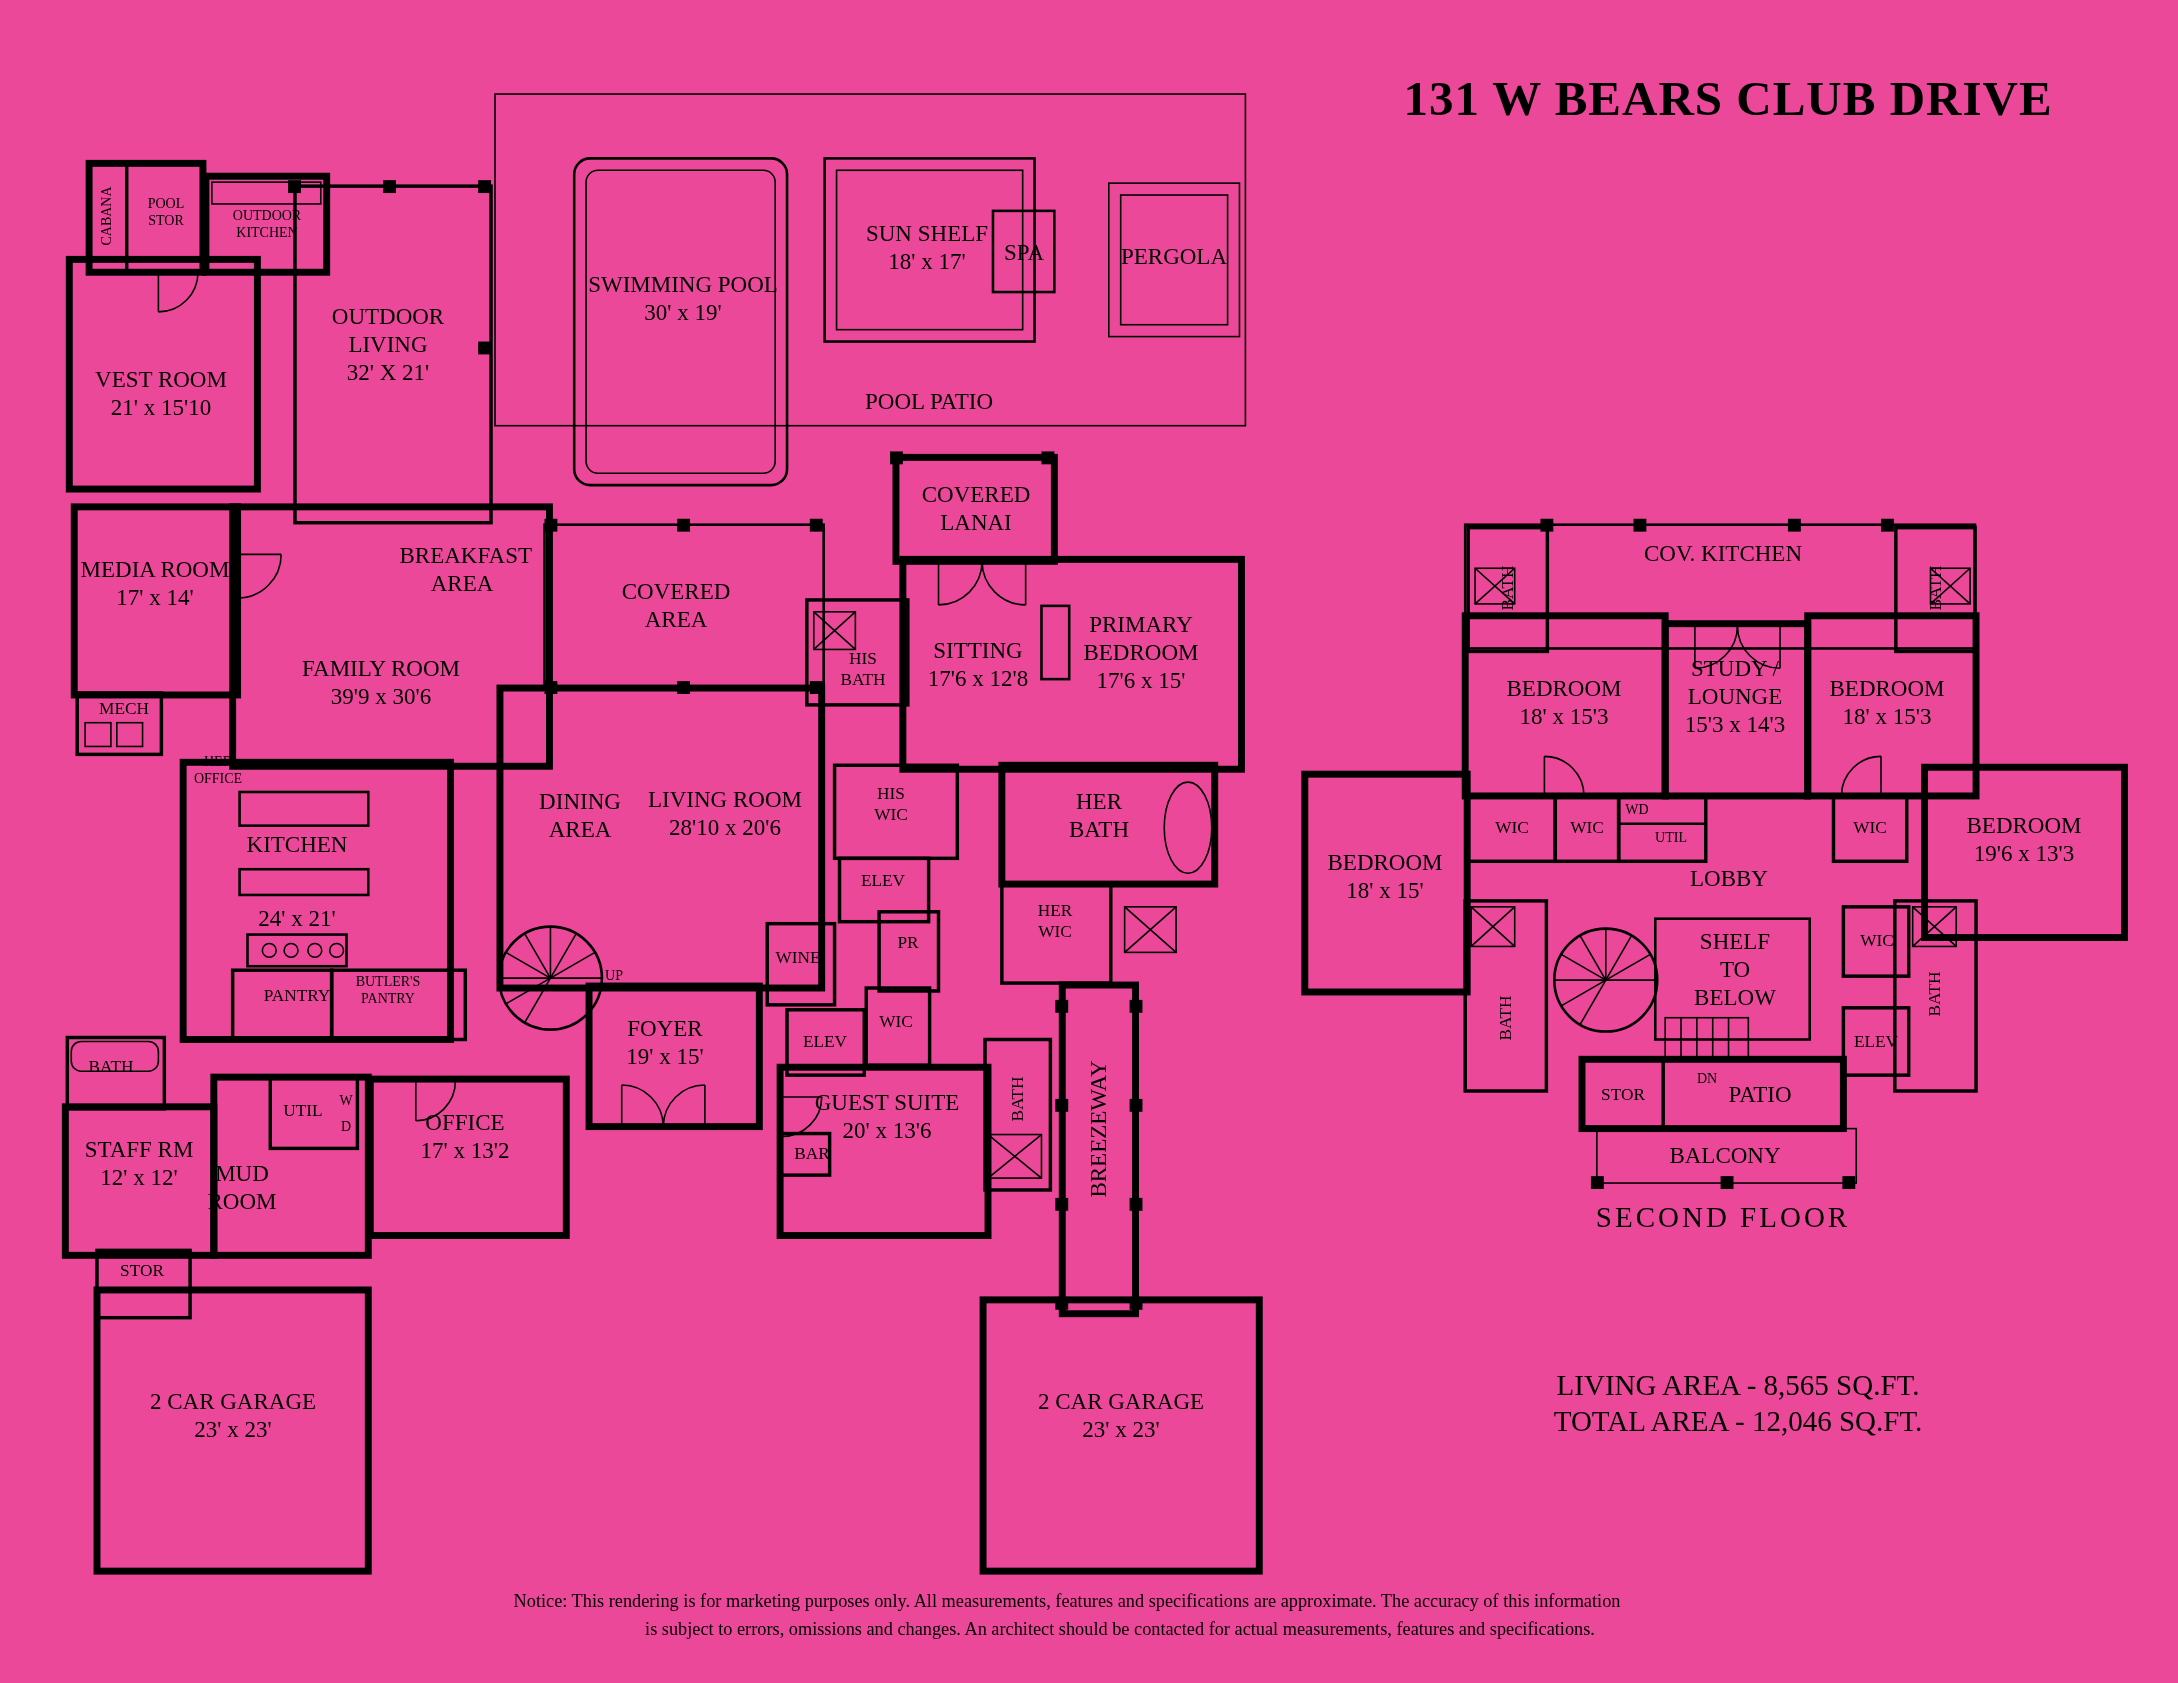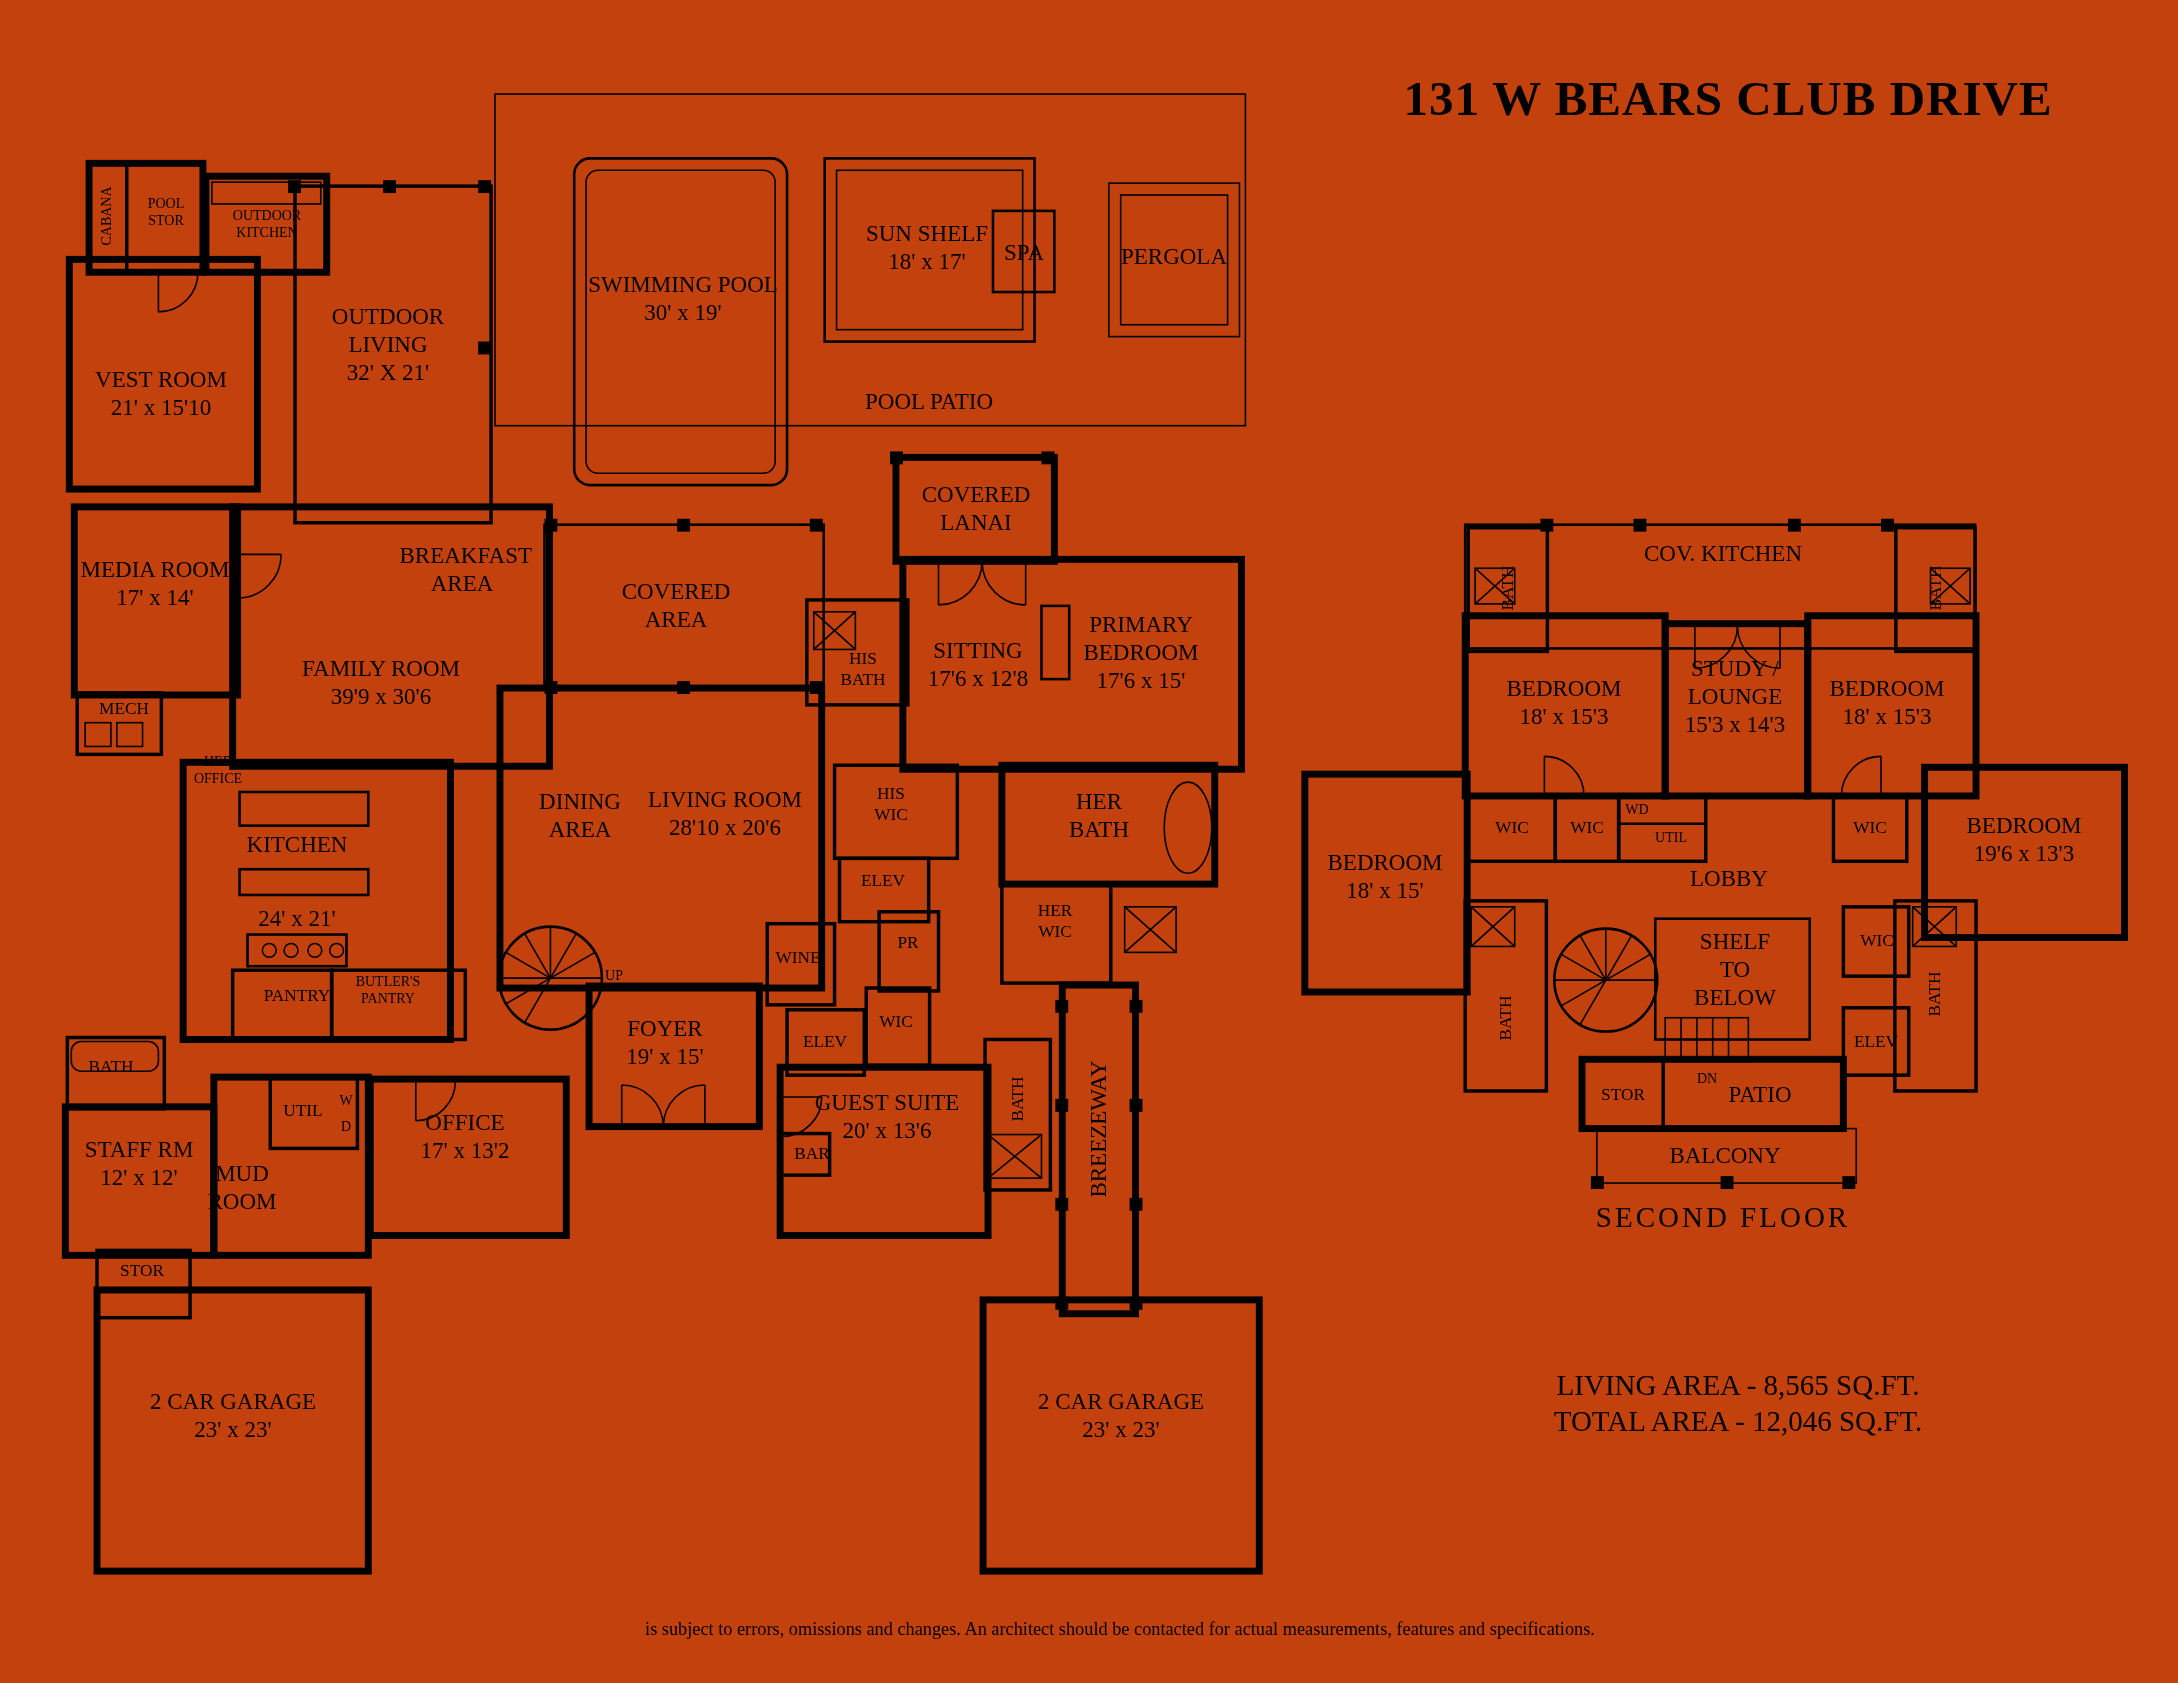--- a/index.html
+++ b/index.html
@@ -1,16 +1,16 @@
 <!DOCTYPE html>
 <html><head>
 <meta charset="utf-8">
 <style>
   html,body{margin:0;padding:0;background:#fff;}
-  #page{position:relative;width:2178px;height:1683px;background:#c2410c;overflow:hidden;
+  #page{position:relative;width:2178px;height:1683px;background:#ec4899;overflow:hidden;
         font-family:"Liberation Serif",serif;color:#000;}
   #walls{position:absolute;left:0;top:0;}
   svg .w{fill:none;stroke:#000;stroke-width:7;}
   svg .p{fill:none;stroke:#000;stroke-width:3.5;}
   svg .t{fill:none;stroke:#000;stroke-width:1.6;}
   svg .t2{fill:none;stroke:#000;stroke-width:2.6;}
   svg .c{fill:#000;stroke:none;}
   .lbl{position:absolute;transform:translate(-50%,-50%);text-align:center;
        font-family:"Liberation Serif",serif;font-size:23px;line-height:1.22;
        color:#000;white-space:nowrap;z-index:2;}
@@ -316,16 +316,17 @@
 <div class="lbl xs" style="left:1707px;top:1079px">DN</div>
 <div class="lbl sm" style="left:1623px;top:1095px">STOR</div>
 <div class="lbl" style="left:1760px;top:1095px">PATIO</div>
 <div class="lbl" style="left:1725px;top:1156px">BALCONY</div>
 
 <div class="lbl big" style="left:1723px;top:1218px">SECOND FLOOR</div>
 
 <div class="lbl area" style="left:1738px;top:1386px">LIVING AREA - 8,565 SQ.FT.</div>
 <div class="lbl area" style="left:1738px;top:1422px">TOTAL AREA - 12,046 SQ.FT.</div>
 
+<div class="lbl note" style="left:1067px;top:1601px">Notice: This rendering is for marketing purposes only. All measurements, features and specifications are approximate. The accuracy of this information</div>
 <div class="lbl note" style="left:1120px;top:1629px">is subject to errors, omissions and changes. An architect should be contacted for actual measurements, features and specifications.</div>
 
 </div>
 
 
 </body></html>

